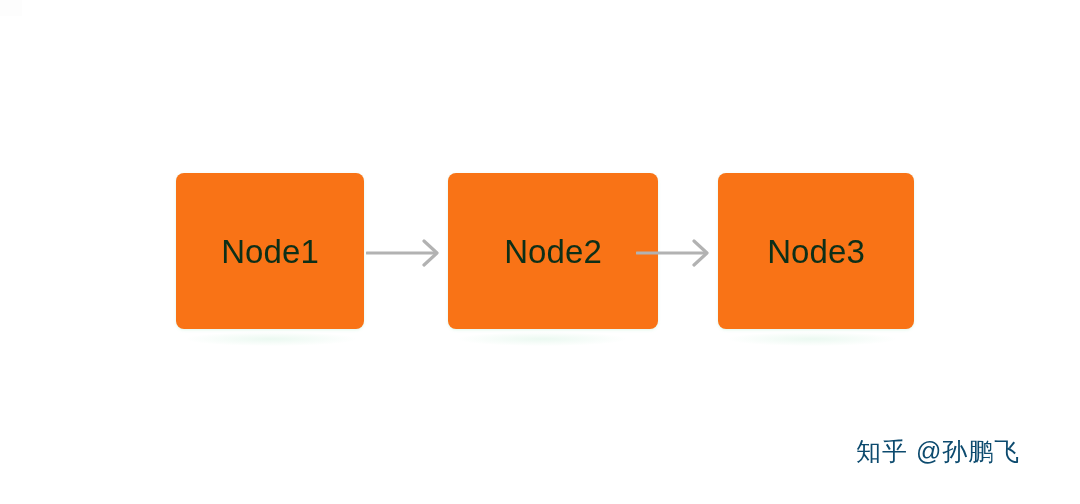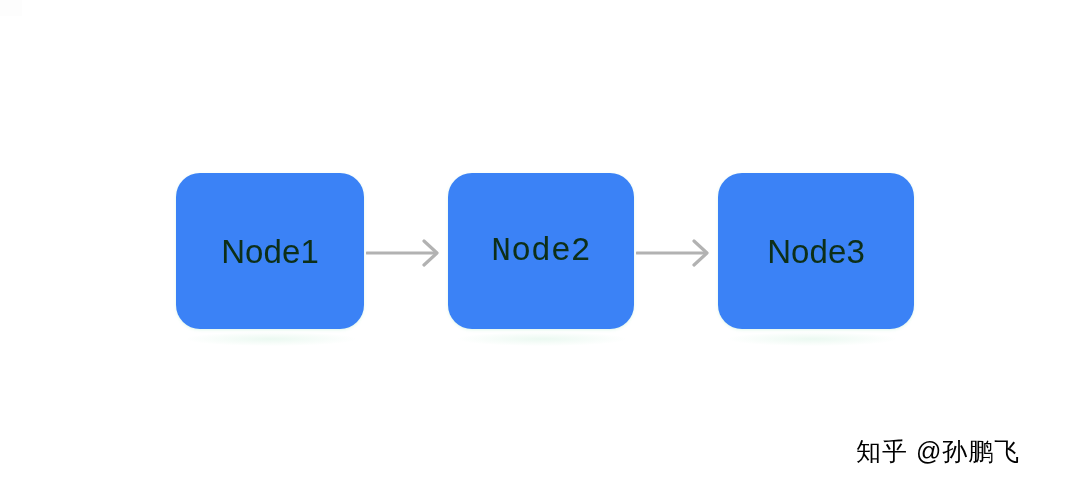--- a/index.html
+++ b/index.html
@@ -24,30 +24,30 @@
     left: 0;
     top: 0;
     width: 22px;
     height: 16px;
     background: #fdfdfd;
   }
   .node-box {
     position: absolute;
     top: 173px;
     height: 156px;
-    border-radius: 24px;
-    background: #3b82f6;
+    border-radius: 8px;
+    background: #f97316;
     display: flex;
     align-items: center;
     justify-content: center;
     box-shadow: 0 1px 3px rgba(150, 230, 185, 0.30);
     text-align: right;
   }
   #node-1 { left: 176px; width: 188px; }
-  #node-2 { left: 448px; width: 186px; font-family: Liberation Mono, monospace; }
+  #node-2 { left: 448px; width: 210px; }
   #node-3 { left: 718px; width: 196px; }
   .node-label {
     font-size: 33px;
     line-height: 1;
     color: #0d2f18;
     font-weight: 400;
     letter-spacing: 0.1px;
     user-select: none;
   }
   .arrow {
@@ -56,21 +56,21 @@
     height: 40px;
   }
   #arrow-1 { left: 366px; width: 80px; }
   #arrow-2 { left: 636px; width: 80px; }
   .watermark {
     position: absolute;
     left: 856px;
     top: 436px;
     font-size: 25px;
     line-height: 1.2;
-    color: #000000;
+    color: #0c4a6e;
     letter-spacing: 1px;
     white-space: nowrap;
     user-select: none;
   }
   .shadow-streak {
     position: absolute;
     top: 332px;
     height: 14px;
     border-radius: 50%;
     background: radial-gradient(ellipse at center, rgba(205,240,220,0.40) 0%, rgba(255,255,255,0) 72%);

